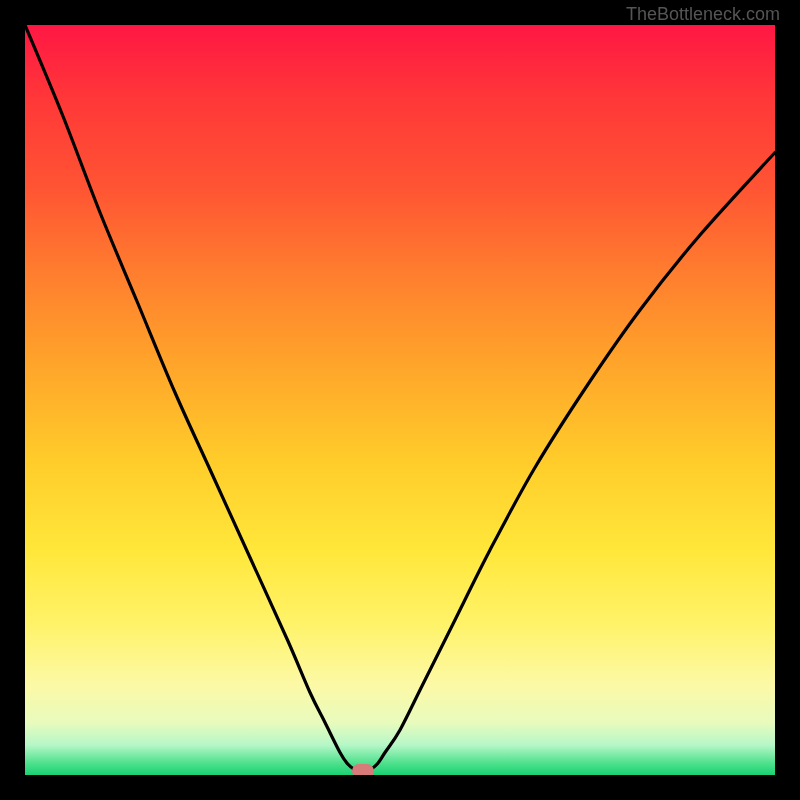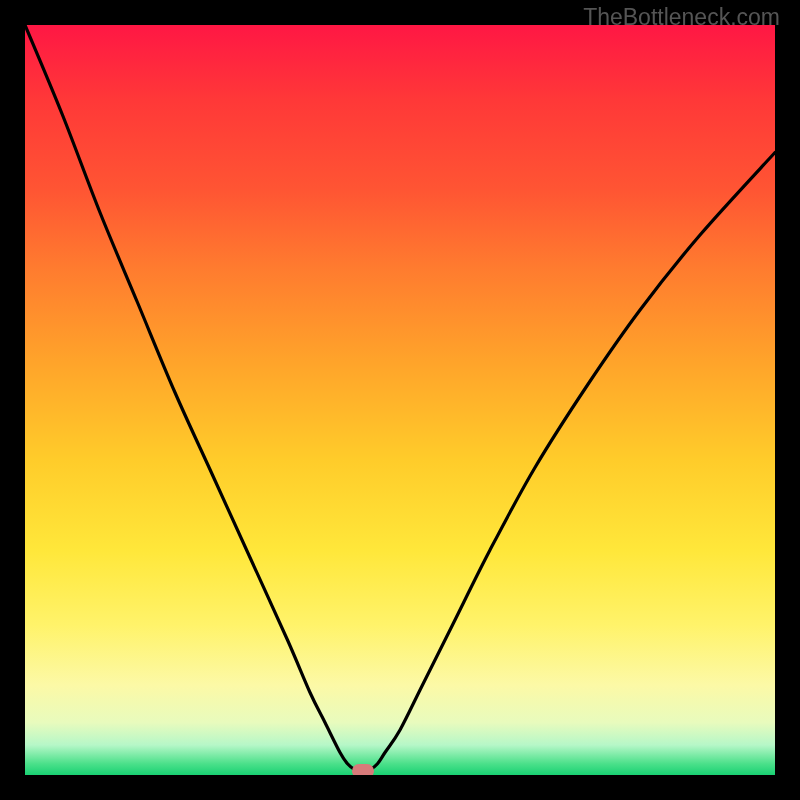--- a/index.html
+++ b/index.html
@@ -9,21 +9,21 @@
     height: 800px;
     background: #000;
     position: relative;
     font-family: Arial, sans-serif;
   }
   .watermark {
     position: absolute;
     top: 4px;
     right: 20px;
     color: #555;
-    font-size: 23px;
+    font-size: 18px;
     font-weight: 500;
     z-index: 10;
   }
   .plot-area {
     position: absolute;
     left: 25px;
     top: 25px;
     width: 750px;
     height: 750px;
     overflow: hidden;

